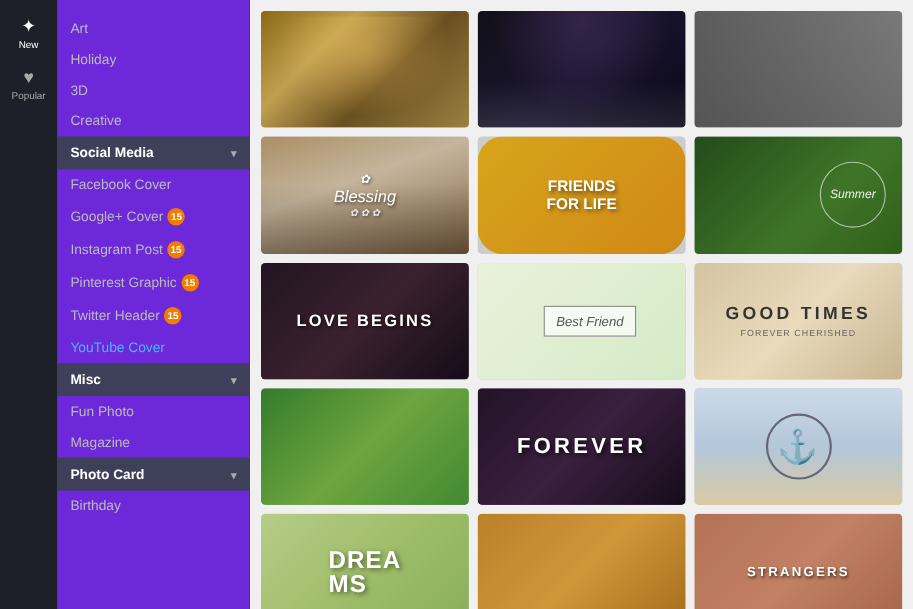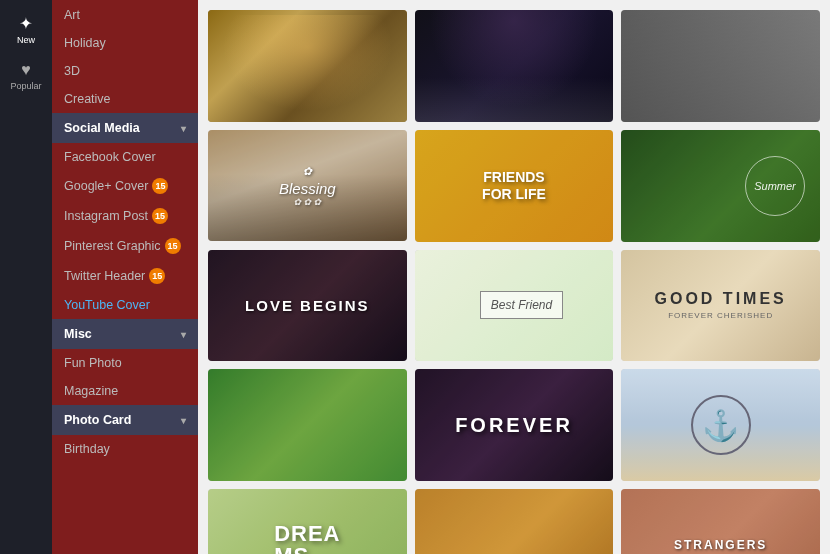--- a/index.html
+++ b/index.html
@@ -36,41 +36,41 @@
       text-align: center;
     }
     .icon-item .icon-shape {
       font-size: 16px;
       margin-bottom: 2px;
     }
     .icon-item.active { color: #fff; }
 
     
     .sidebar {
-      width: 146px;
-      background: #7f1d1d;
+      width: 175px;
+      background: #6d28d9;
       overflow-y: auto;
       flex-shrink: 0;
-      padding-top: 1px;
+      padding-top: 12px;
     }
     .sidebar::-webkit-scrollbar { width: 4px; }
     .sidebar::-webkit-scrollbar-track { background: #2b2d3a; }
     .sidebar::-webkit-scrollbar-thumb { background: #555; border-radius: 2px; }
 
     .sidebar-item {
       padding: 7px 12px;
       font-size: 12.5px;
       color: #bbb;
       cursor: pointer;
       white-space: nowrap;
     }
 
     .sidebar-section-header {
       display: flex;
-      align-items: center;
+      align-items: flex-end;
       justify-content: space-between;
       padding: 8px 12px;
       background: #3d4058;
       color: #fff;
       font-size: 12.5px;
       font-weight: 600;
       cursor: pointer;
       gap: 32px;
     }
     .sidebar-section-header .chevron {
@@ -254,21 +254,21 @@
       <div class="card-inner scene-wedding" style="background:linear-gradient(160deg,#c8a878 0%,#e8d5b8 40%,#9a7850 100%);">
         <div style="position:absolute;inset:0;background:rgba(0,0,0,0.15);"></div>
         <div style="position:absolute;color:#fff;font-size:15px;font-style:italic;text-align:center;text-shadow:1px 1px 3px rgba(0,0,0,0.6);">
           <div style="font-size:11px;margin-bottom:2px;">✿</div>
           <div>Blessing</div>
           <div style="font-size:9px;opacity:0.8;">✿ ✿ ✿</div>
         </div>
       </div>
     </div>
     <div class="card">
-      <div class="card-inner" style="background:linear-gradient(135deg,#f0b820 0%,#e89818 100%);">
+      <div class="card-inner" style="background:linear-gradient(135deg,#f0b820 0%,#e89818 100%);border-radius:23px;">
         <div style="position:absolute;inset:0;background:rgba(0,0,0,0.1);"></div>
         <div style="position:absolute;color:#fff;font-size:14px;font-weight:900;text-align:center;text-shadow:2px 2px 4px rgba(0,0,0,0.5);line-height:1.2;">FRIENDS<br>FOR LIFE</div>
       </div>
     </div>
     <div class="card">
       <div class="card-inner scene-summer" style="background:linear-gradient(135deg,#2a5a20 0%,#4a8a30 60%,#3a7020 100%);">
         <div style="position:absolute;inset:0;background:rgba(0,0,0,0.15);"></div>
         <div style="position:absolute;right:15px;color:rgba(255,255,255,0.9);font-size:16px;font-style:italic;text-align:center;border:1.5px solid rgba(255,255,255,0.6);border-radius:50%;width:60px;height:60px;display:flex;align-items:center;justify-content:center;font-size:11px;">Summer</div>
       </div>
     </div>

